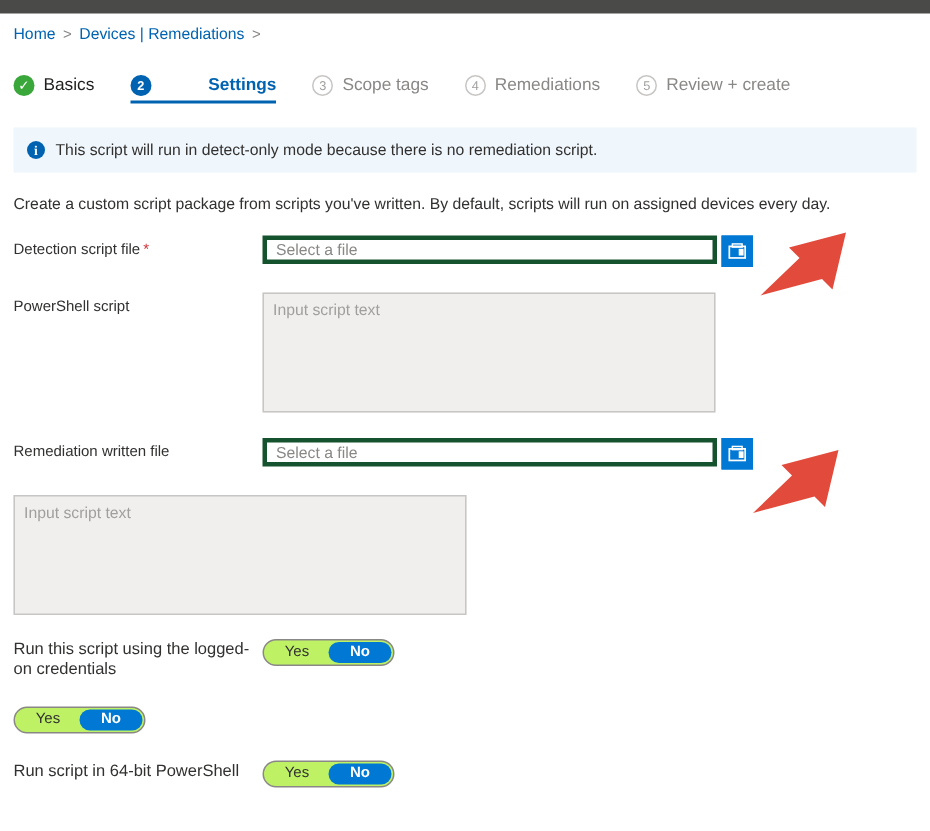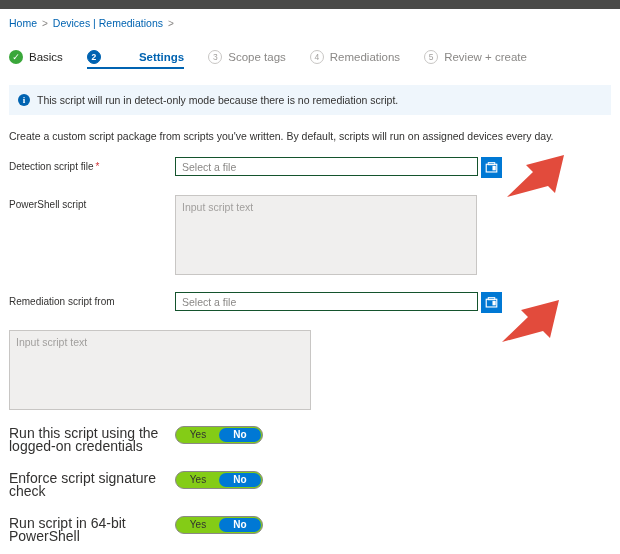--- a/index.html
+++ b/index.html
@@ -188,21 +188,21 @@
     margin-left: 2px;
   }
   .file-input-wrap {
     display: flex;
     align-items: stretch;
     gap: 3px;
   }
   .file-input {
     width: 303px;
     height: 19px;
-    border: 1px solid #14532d;
+    border: 3px solid #14532d;
     background: #ffffff;
     font-size: 10.5px;
     color: #a19f9d;
     padding: 0 6px;
     box-sizing: border-box;
     line-height: 18px;
     font-family: "Liberation Sans", sans-serif;
   }
   .browse-btn {
     width: 21px;
@@ -239,35 +239,35 @@
   .gap-b { height: 17px; }
   
   .toggle-row {
     display: flex;
     align-items: flex-start;
     margin-bottom: 18px;
   }
   .toggle-label {
     width: 166px;
     flex: 0 0 166px;
-    font-size: 14px;
+    font-size: 11px;
     color: #323130;
     line-height: 13px;
     padding-top: 1px;
   }
   .toggle {
     width: 88px;
     height: 18px;
     border: 1px solid #8a8886;
     border-radius: 9px;
     display: flex;
     align-items: center;
     box-sizing: border-box;
     cursor: pointer;
-    background: #84cc16;
+    background: #bef264;
     overflow: hidden;
     padding: 1px;
   }
   .toggle .opt {
     flex: 1 1 50%;
     text-align: center;
     font-size: 10px;
     line-height: 14px;
     border-radius: 8px;
     color: #323130;
@@ -348,21 +348,21 @@
     <div class="gap-a"></div>
 
     <div class="field-row">
       <div class="field-label">PowerShell script</div>
       <textarea class="script-area" placeholder="Input script text" style=""></textarea>
     </div>
 
     <div class="gap-b"></div>
 
     <div class="field-row">
-      <div class="field-label">Remediation script from</div>
+      <div class="field-label">Remediation written file</div>
       <div class="file-input-wrap">
         <input class="file-input" type="text" readonly="" placeholder="Select a file" style="">
         <button class="browse-btn">
           <svg width="13" height="13" viewBox="0 0 16 16">
             <rect x="1.5" y="4" width="13" height="9.5" fill="none" stroke="#ffffff" stroke-width="1.4"></rect>
             <rect x="4" y="2" width="8" height="2.6" fill="none" stroke="#ffffff" stroke-width="1.2"></rect>
             <rect x="9.2" y="6" width="4" height="5.5" fill="#ffffff"></rect>
           </svg>
         </button>
       </div>
@@ -378,21 +378,20 @@
 
     <div class="toggle-row">
       <div class="toggle-label">Run this script using the logged-on credentials</div>
       <div class="toggle">
         <span class="opt">Yes</span>
         <span class="opt sel">No</span>
       </div>
     </div>
 
     <div class="toggle-row">
-      <div class="toggle-label">Enforce script signature check</div>
       <div class="toggle">
         <span class="opt">Yes</span>
         <span class="opt sel">No</span>
       </div>
     </div>
 
     <div class="toggle-row">
       <div class="toggle-label">Run script in 64-bit PowerShell</div>
       <div class="toggle">
         <span class="opt">Yes</span>

